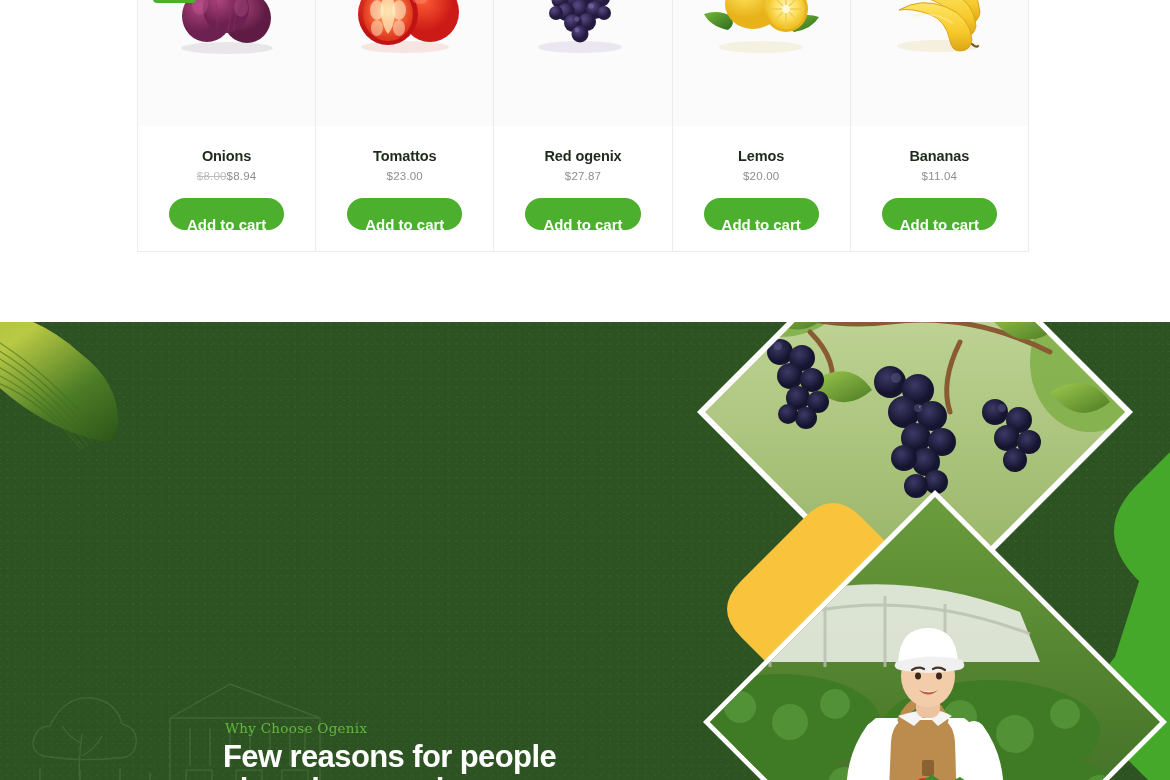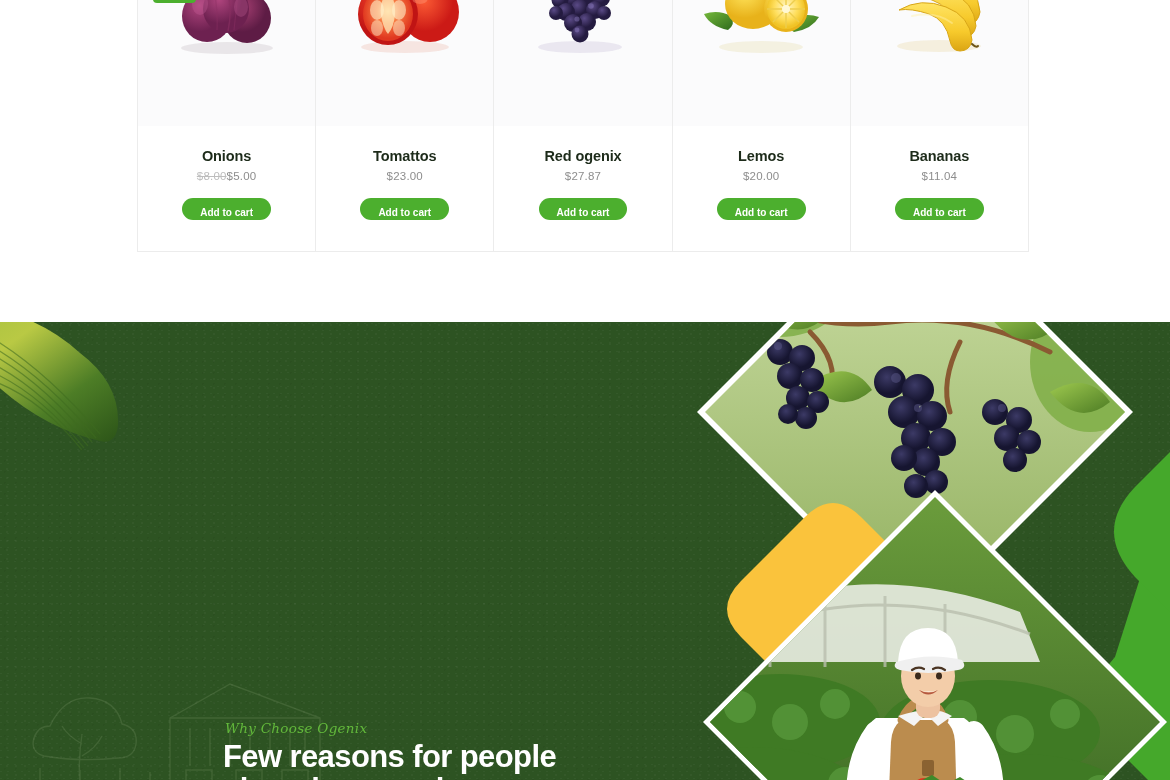--- a/index.html
+++ b/index.html
@@ -53,22 +53,22 @@
     letter-spacing:-.1px;
   }
   .pc-price { margin-top:6px; font-size:11.5px; color:#8d8d8d; letter-spacing:.2px; }
   .pc-price .old { text-decoration:line-through; color:#bdbdbd; }
   .pc-price .new { color:#8d8d8d; }
   .add-btn {
     margin-top:16px;
     background:#4CAF2E; color:#fff;
     border:none; border-radius:20px;
     font-family:"Liberation Sans", sans-serif;
-    font-size:10px; font-weight:700;
-    padding:4px 18px; height:22px; line-height:22px;
+    font-size:15px; font-weight:700;
+    padding:16px 18px; height:22px; line-height:22px;
     cursor:pointer; white-space:nowrap;
   }
 
   
   .why-section {
     position:absolute; left:0; top:322px;
     width:1170px; height:458px;
     background:#2d5322;
     overflow:hidden;
   }
@@ -90,21 +90,20 @@
     position:absolute; left:-60px; top:-14px;
     width:250px; height:150px; pointer-events:none;
   }
 
   
   .collage { position:absolute; right:0; top:0; width:510px; height:458px; }
 
   .eyebrow {
     position:absolute; left:225px; top:398px;
     font-family:"DejaVu Serif", serif;
-    font-style:italic;
     font-size:13.5px; color:#62b83b;
     letter-spacing:.3px;
   }
   .why-title {
     position:absolute; left:223px; top:418px;
     width:470px;
     font-size:31px; font-weight:700; color:#ffffff;
     line-height:1.08; letter-spacing:-.6px;
   }
 </style>
@@ -145,21 +144,21 @@
           <path d="M74 40 q-2 20 -4 38" stroke="#8b3063" stroke-width="1.2" fill="none" opacity=".45"></path>
           <ellipse cx="36" cy="52" rx="8" ry="11" fill="#c7629a" opacity=".33"></ellipse>
           <ellipse cx="77" cy="55" rx="7" ry="10" fill="#c7629a" opacity=".3"></ellipse>
           <path d="M40 40 q3 -6 6 -8" stroke="#4e1638" stroke-width="2" fill="none" stroke-linecap="round"></path>
           <path d="M86 45 q4 -5 8 -6" stroke="#4e1638" stroke-width="2" fill="none" stroke-linecap="round"></path>
         </svg>
       </div>
       <div class="pc-body">
         <div class="pc-title">Onions</div>
         <div class="pc-price">
-          <span class="old">$8.00</span><span class="new">$5.00</span>
+          <span class="old">$8.00</span><span class="new">$8.94</span>
         </div>
         <button class="add-btn">Add to cart</button>
       </div>
     </div>
 
     <div class="product-card">
       <div class="pc-imgwrap">
         <svg class="pc-art" viewBox="0 0 126 104">
           <defs>
             <radialGradient id="tm1" cx="35%" cy="30%">

